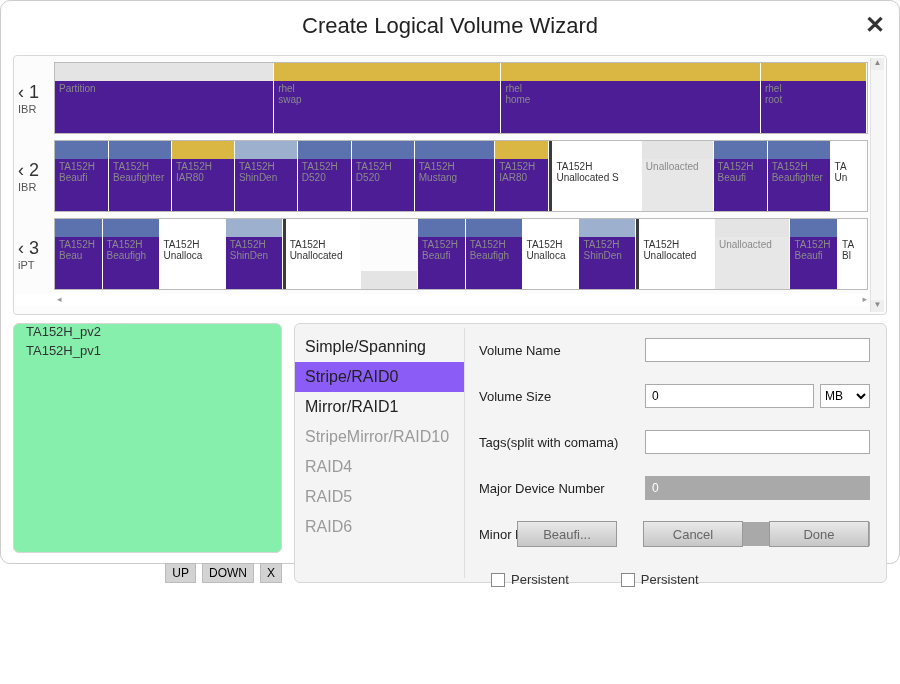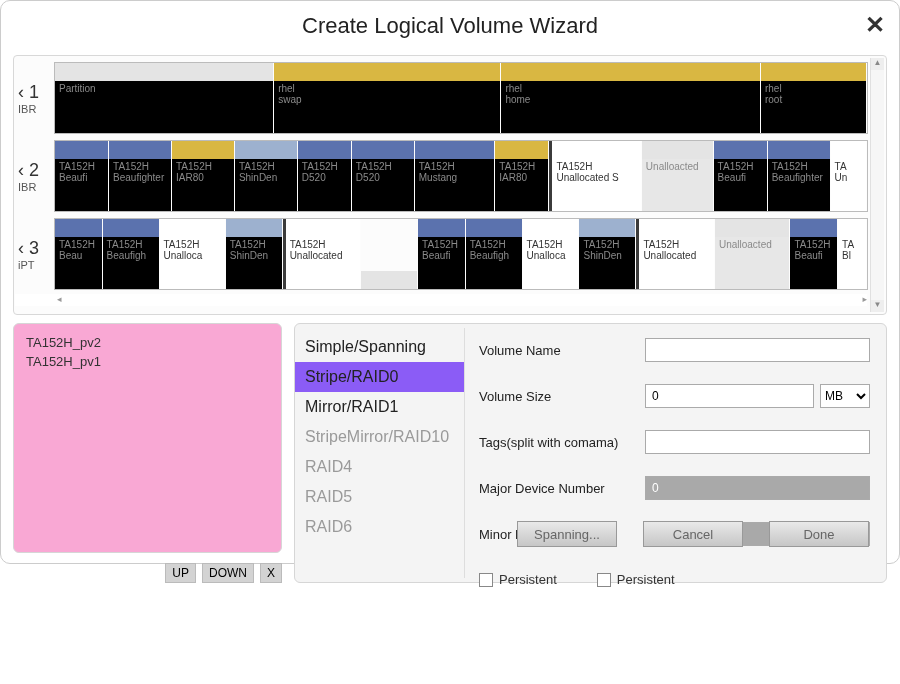--- a/index.html
+++ b/index.html
@@ -112,21 +112,21 @@
     flex-direction: column;
     justify-content: flex-start;
   }
   .seg .line1 { font-size: 10px; white-space: nowrap; }
   .seg .line2 { font-size: 10px; white-space: nowrap; }
   .cap-blue { background: #5b72ae; }
   .cap-lblue { background: #9db1cf; }
   .cap-yellow { background: #d9b742; }
   .cap-gray { background: #e4e4e4; }
   .cap-white { background: #ffffff; }
-  .body-gray { background: #000000; color: #f2f2f2; }
+  .body-gray { background: #4c1d95; color: #f2f2f2; }
   .body-gray .line1, .body-gray .line2 { color: #8a8a8a; }
   .body-light { background: #e7e7e7; }
   .body-white { background: #ffffff; color: #333 !important; }
   .body-white .line1, .body-white .line2 { color: #333; }
   .dark-div {
     width: 3px;
     background: #3b3b3b;
   }
   .hscroll {
     height: 12px;
@@ -147,23 +147,23 @@
   .lower {
     display: flex;
     margin: 8px 12px 0 12px;
     gap: 12px;
   }
   .pv-col { width: 270px; display: flex; flex-direction: column; }
   .pv-list {
     flex: 1;
     border: 1px solid #d6d6d6;
     border-radius: 6px;
-    background: #f9a8d4;
+    background: #86efac;
     height: 250px;
-    padding: 11px 12px;
+    padding: 0 12px;
     color: #333;
     font-size: 13px;
   }
   .pv-list div { margin-bottom: 4px; }
   .pv-btns {
     display: flex;
     gap: 6px;
     justify-content: flex-end;
     margin-top: 10px;
   }
@@ -217,21 +217,21 @@
     font-size: 12px;
   }
   .inp.disabled { background: #a9a9a9; color: #fff; }
   .unit-sel {
     height: 24px;
     border: 1px solid #aaa;
     background: #fff;
     font-size: 12px;
     width: 50px;
   }
-  .chk-row { display: flex; align-items: center; gap: 6px; font-size: 13px; }
+  .chk-row { display: flex; align-items: center; gap: 6px; font-size: 13px; margin-left: 12px; }
   .cbox {
     width: 14px; height: 14px;
     border: 1px solid #888;
     background: #fff;
   }
   .chk-pair {
     display: flex;
     gap: 40px;
     margin-top: 4px;
   }
@@ -577,18 +577,18 @@
             <div class="cbox"></div>
             <span>Persistent</span>
           </div>
         </div>
       </div>
     </div>
 
   </div>
 
   <div class="footer">
-    <button class="btn">Spanning...</button>
+    <button class="btn">Beaufi...</button>
     <button class="btn">Cancel</button>
     <button class="btn">Done</button>
   </div>
 
 </div>
 
 </body></html>

